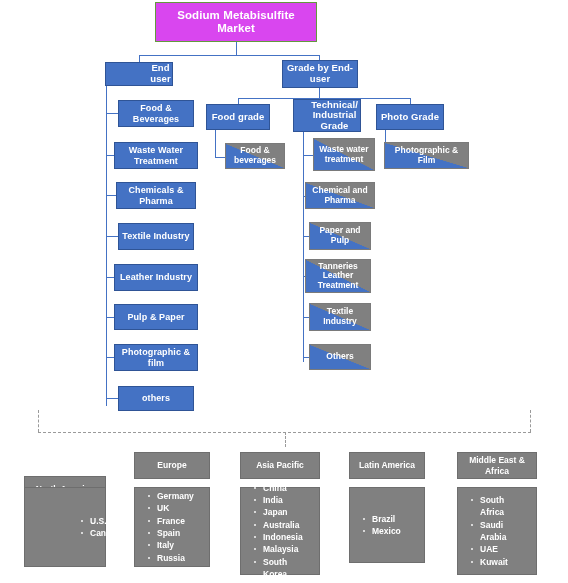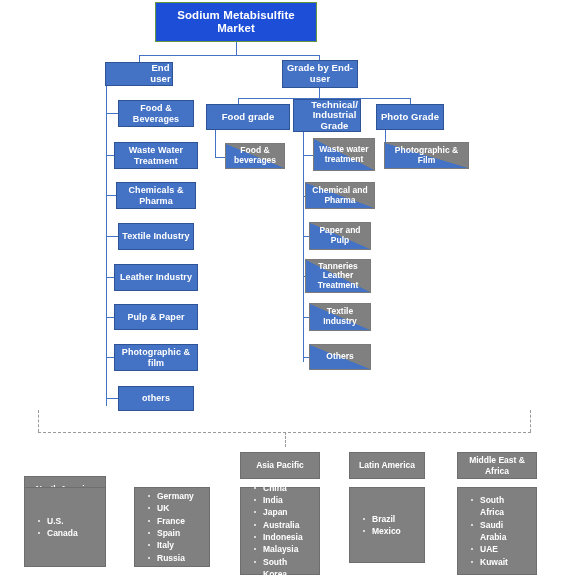--- a/index.html
+++ b/index.html
@@ -11,21 +11,21 @@
 
   
   .node{
     position:absolute;box-sizing:border-box;
     display:flex;align-items:center;justify-content:center;
     text-align:center;color:#ffffff;font-weight:bold;
     line-height:1.12;letter-spacing:.1px;
     padding:1px 3px;
   }
   .root{
-    background:#1d4ed8;border:1px solid #63993E;
+    background:#d946ef;border:1px solid #63993E;
     font-size:11.5px;
   }
   .blue{
     background:#4472C4;border:1px solid #2F5496;
     font-size:9px;
   }
   .blue.lvl1{font-size:9.5px;}
 
   
   .split{
@@ -139,21 +139,21 @@
   <div class="node blue" style="left:118px;top:386px;width:76px;height:25px;">
     <span>others</span>
   </div>
 
   <div class="ln lnv" style="left:319px;top:88px;width:1px;height:10px;"></div>
   <div class="ln lnh" style="left:238px;top:98px;width:172px;height:1px;"></div>
   <div class="ln lnv" style="left:238px;top:98px;width:1px;height:7px;"></div>
   <div class="ln lnv" style="left:319px;top:98px;width:1px;height:7px;"></div>
   <div class="ln lnv" style="left:410px;top:98px;width:1px;height:7px;"></div>
 
-  <div class="node blue lvl1" style="left:206px;top:104px;width:84px;height:26px;">
+  <div class="node blue lvl1" style="left:206px;top:104px;width:64px;height:26px;">
     <span>Food grade</span>
   </div>
   <div class="ln lnv" style="left:215px;top:130px;width:1px;height:27px;"></div>
   <div class="ln lnh" style="left:215px;top:157px;width:11px;height:1px;"></div>
   <div class="split" style="left:225px;top:143px;width:60px;height:26px;">
     <span>Food &amp; beverages</span>
   </div>
 
   <div class="node blue lvl1" style="left:293px;top:99px;width:68px;height:33px;padding-left:18px;">
     <span>Technical/ Industrial Grade</span>
@@ -196,27 +196,30 @@
   </div>
 
   <div class="dash-v" style="left:38px;top:410px;height:22px;"></div>
   <div class="dash-h" style="left:38px;top:432px;width:493px;"></div>
   <div class="dash-v" style="left:530px;top:410px;height:22px;"></div>
   <div class="dash-v" style="left:285px;top:432px;height:15px;"></div>
 
   <div class="reg-head" style="left:24px;top:476px;width:82px;height:27px;">
     <span>North America</span>
   </div>
-  <div class="reg-body" style="left:24px;top:487px;width:82px;height:80px;">
+  <div class="reg-body" style="left:24px;top:487px;width:82px;height:80px;padding-left:43px;">
     <ul>
         <li>U.S.</li>
         <li>Canada</li>
       </ul>
   </div>
 
+  <div class="reg-head" style="left:134px;top:452px;width:76px;height:27px;">
+    <span>Europe</span>
+  </div>
   <div class="reg-body" style="left:134px;top:487px;width:76px;height:80px;">
     <ul>
         <li>Germany</li>
         <li>UK</li>
         <li>France</li>
         <li>Spain</li>
         <li>Italy</li>
         <li>Russia</li>
       </ul>
   </div>

